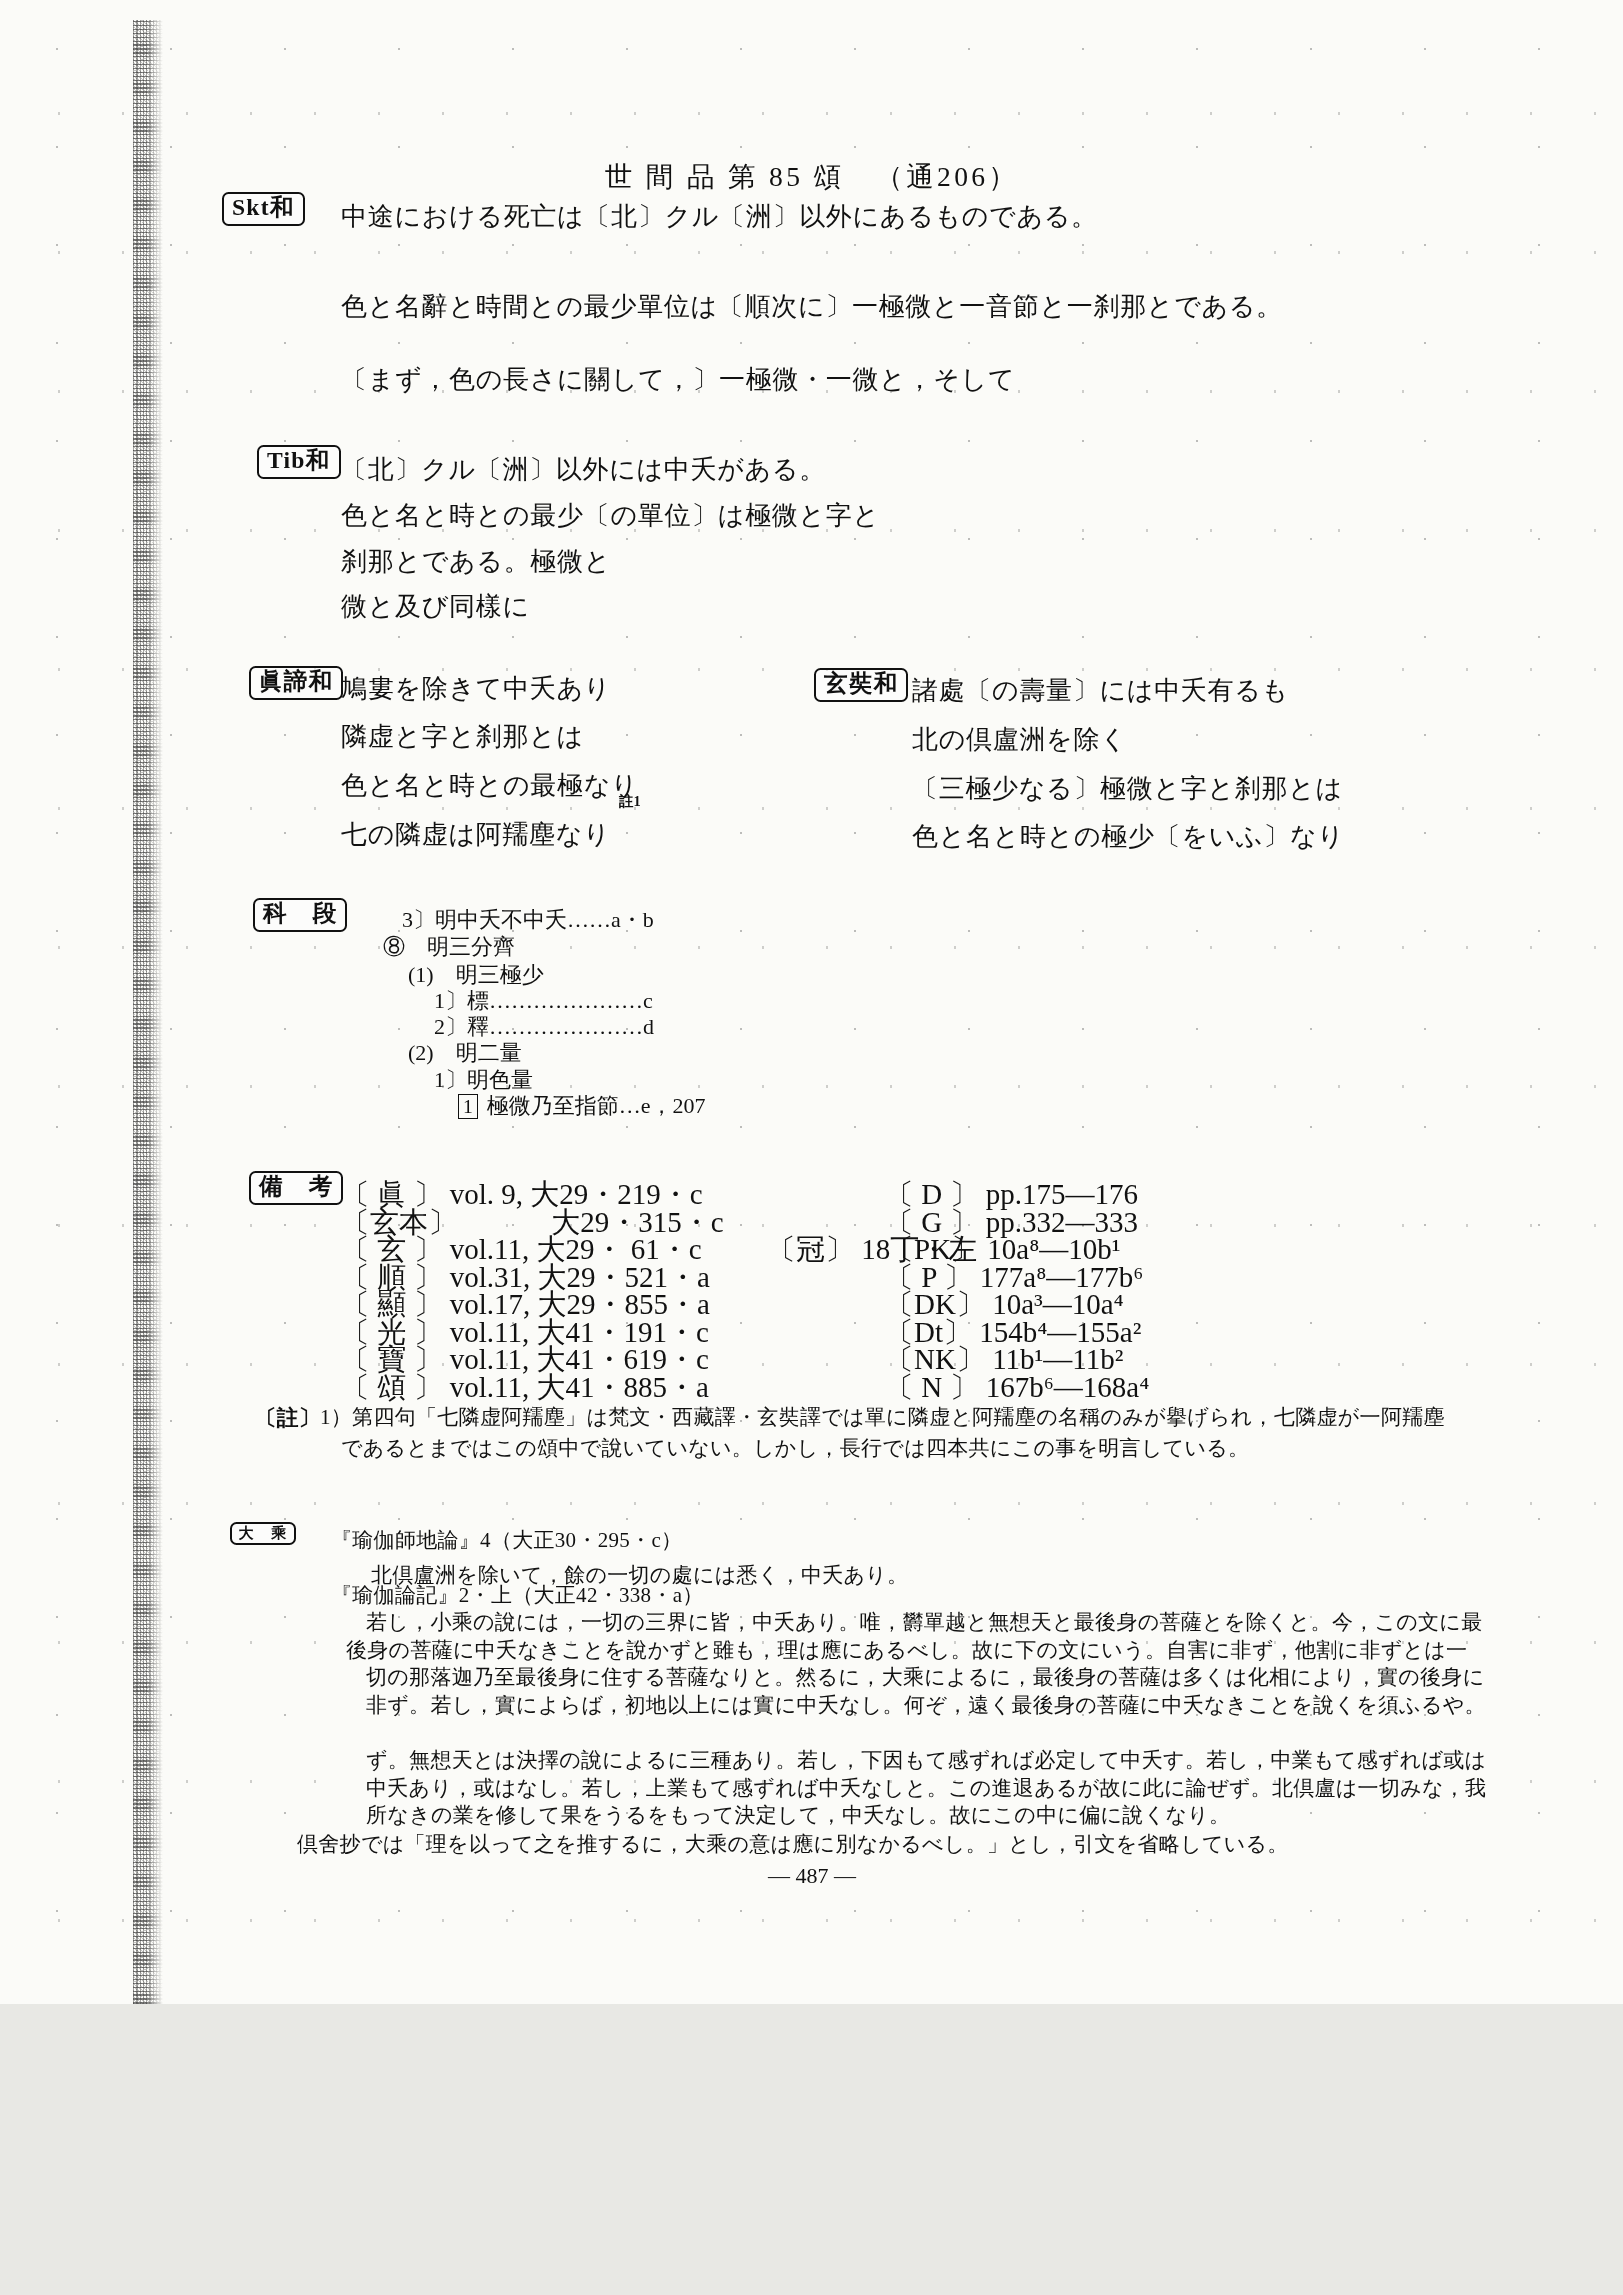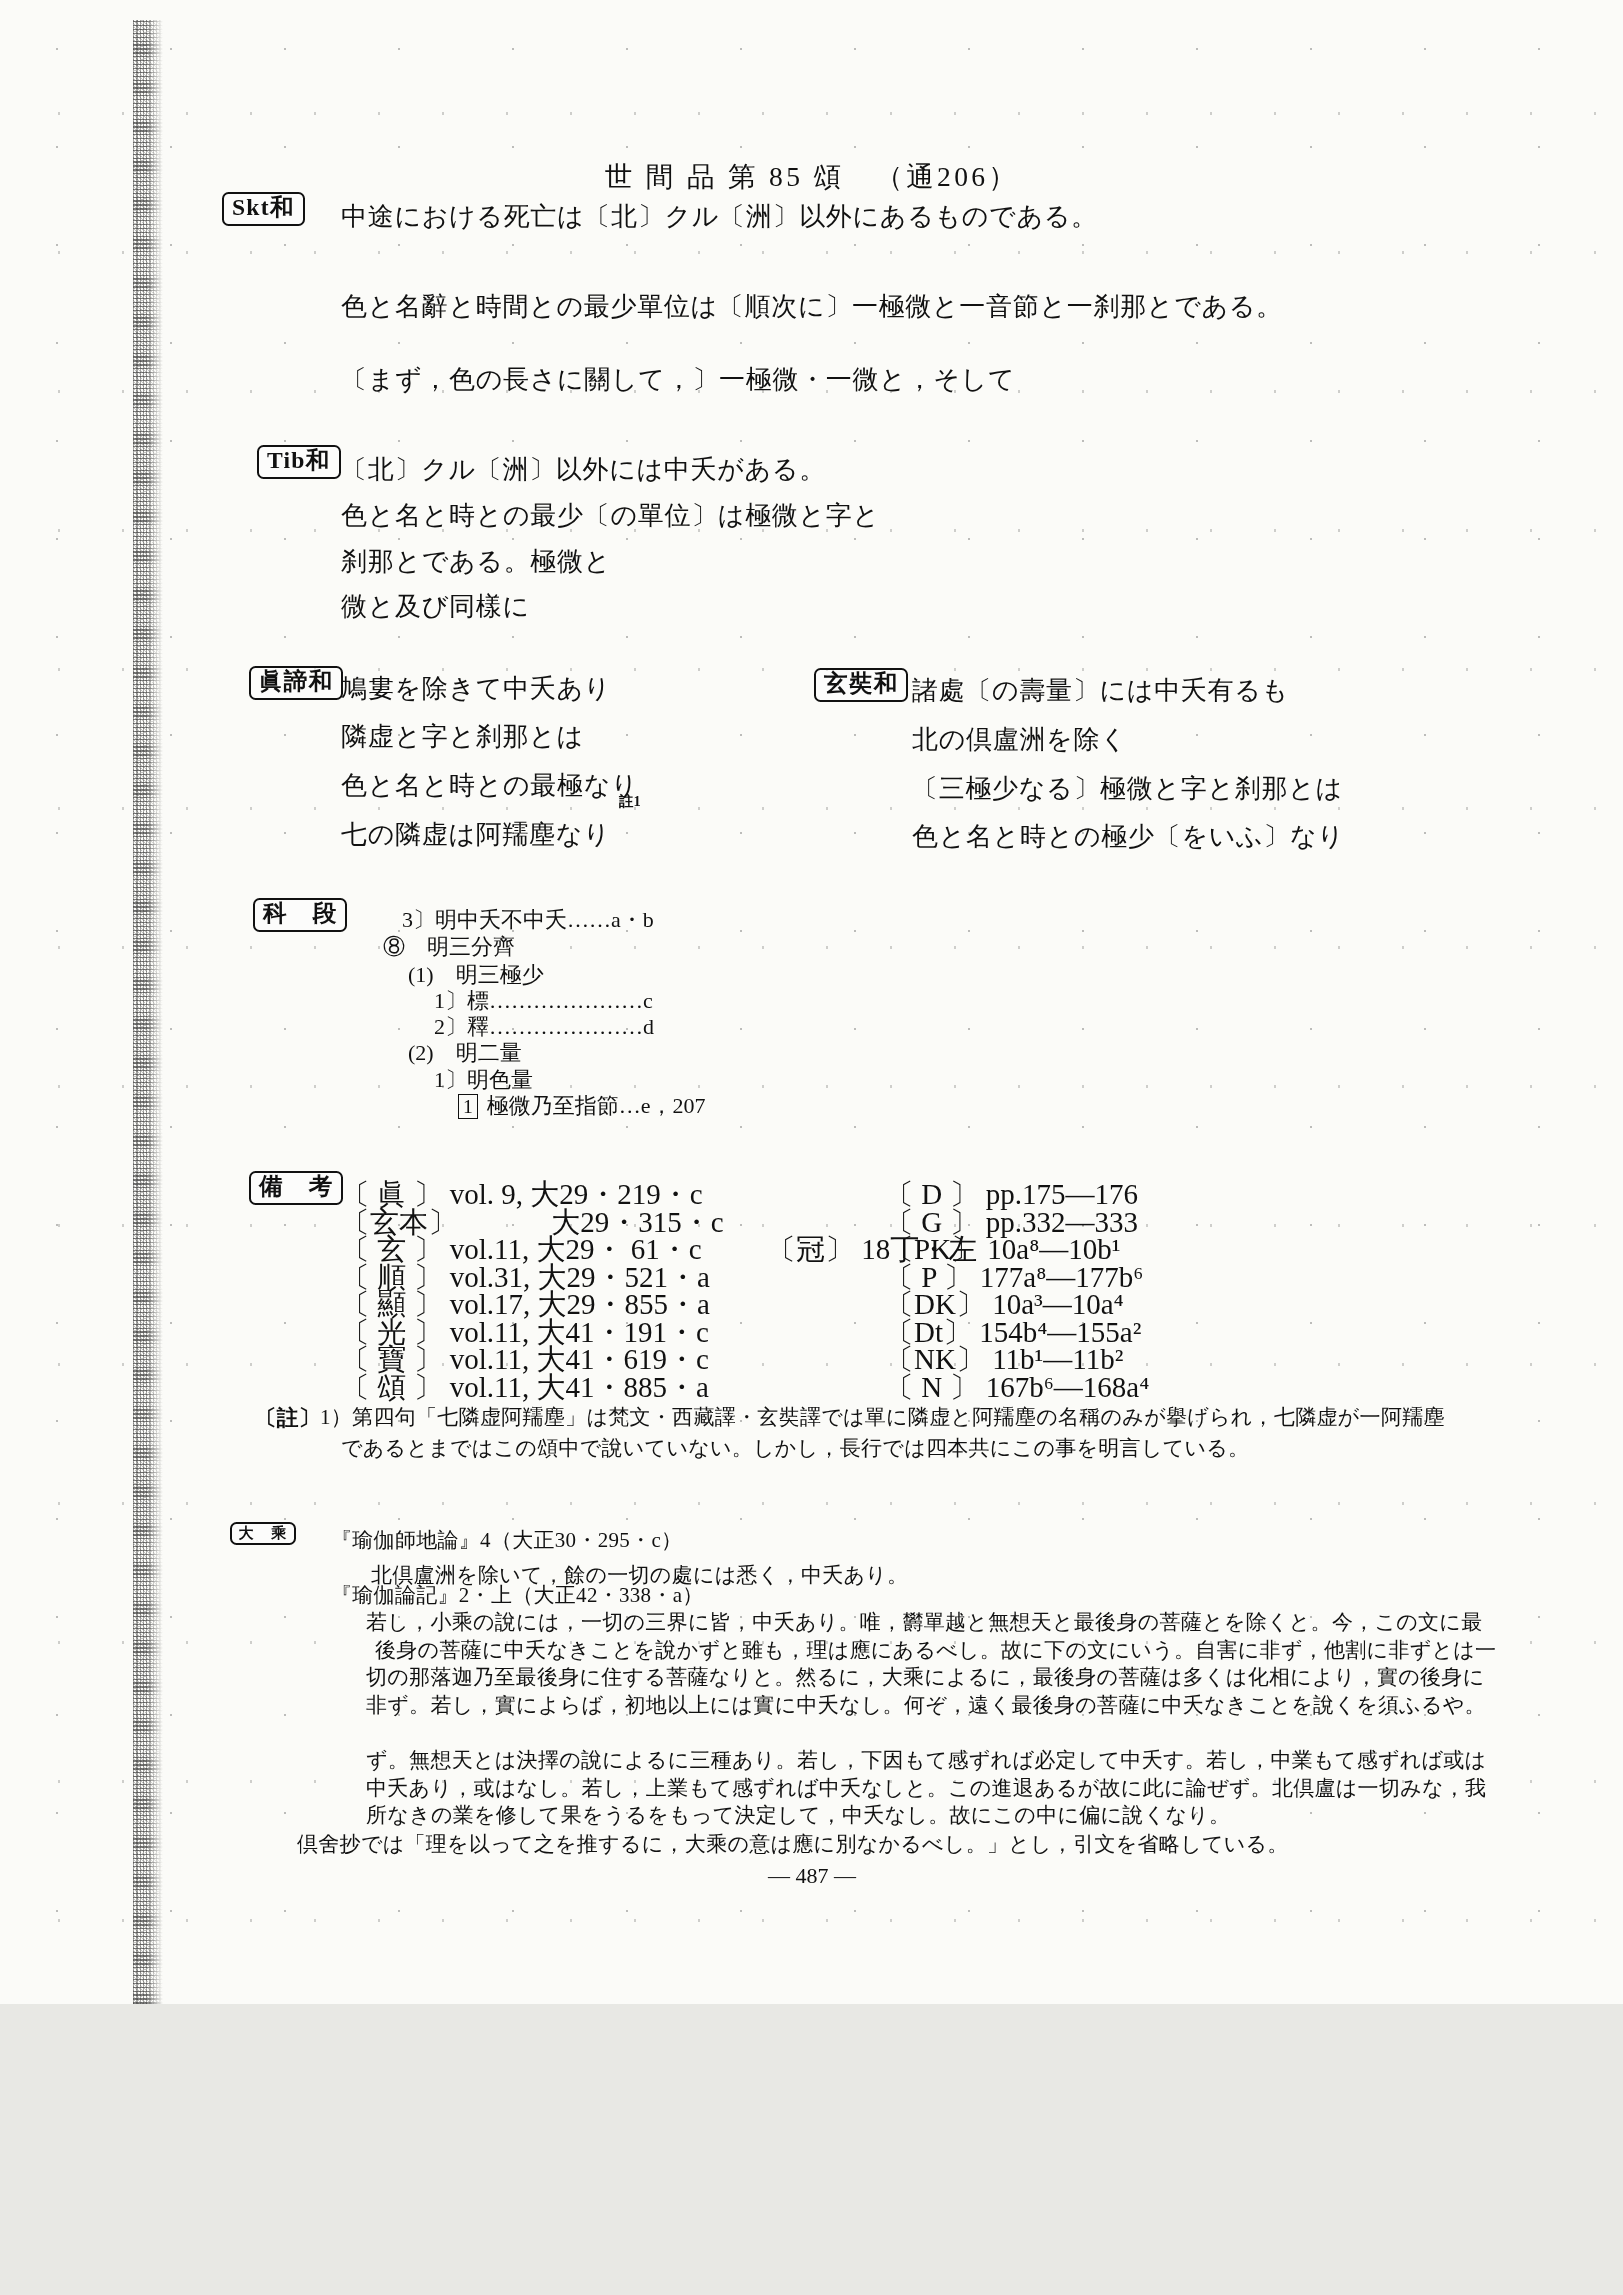--- a/index.html
+++ b/index.html
@@ -123,21 +123,21 @@
 
   <div class="abs bracket-tag" style="left:255px;top:1403px;">〔註〕</div>
   <div class="abs t32" style="left:320px;top:1403px;">1）第四句「七隣虚阿羺塵」は梵文・西藏譯・玄奘譯では單に隣虚と阿羺塵の名稱のみが擧げられ，七隣虚が一阿羺塵</div>
   <div class="abs t32" style="left:341px;top:1434px;">であるとまではこの頌中で說いていない。しかし，長行では四本共にこの事を明言している。</div>
 
   <div class="tag" style="left:230px;top:1522px;padding:0.7px 6.6px 2px 6.6px;font-size:15px;">大　乘</div>
   <div class="abs t32" style="left:331px;top:1526px;">『瑜伽師地論』4（大正30・295・c）</div>
   <div class="abs t32" style="left:371px;top:1553px;margin-top:8px;">北倶盧洲を除いて，餘の一切の處には悉く，中夭あり。</div>
   <div class="abs t32" style="left:331px;top:1581px;">『瑜伽論記』2・上（大正42・338・a）</div>
   <div class="abs t32" style="left:366px;top:1608px;">若し，小乘の說には，一切の三界に皆，中夭あり。唯，欝單越と無想天と最後身の菩薩とを除くと。今，この文に最</div>
-  <div class="abs t32" style="left:375px;top:1636px;">後身の菩薩に中夭なきことを說かずと雖も，理は應にあるべし。故に下の文にいう。自害に非ず，他割に非ずとは一</div>
+  <div class="abs t32" style="left:346px;top:1636px;">後身の菩薩に中夭なきことを說かずと雖も，理は應にあるべし。故に下の文にいう。自害に非ず，他割に非ずとは一</div>
   <div class="abs t32" style="left:366px;top:1663px;">切の那落迦乃至最後身に住する菩薩なりと。然るに，大乘によるに，最後身の菩薩は多くは化相により，實の後身に</div>
   <div class="abs t32" style="left:366px;top:1691px;">非ず。若し，實によらば，初地以上には實に中夭なし。何ぞ，遠く最後身の菩薩に中夭なきことを說くを須ふるや。</div>
   <div class="abs t32" style="left:366px;top:1746px;">ず。無想天とは決擇の說によるに三種あり。若し，下因もて感ずれば必定して中夭す。若し，中業もて感ずれば或は</div>
   <div class="abs t32" style="left:366px;top:1774px;">中夭あり，或はなし。若し，上業もて感ずれば中夭なしと。この進退あるが故に此に論ぜず。北倶盧は一切みな，我</div>
   <div class="abs t32" style="left:366px;top:1801px;">所なきの業を修して果をうるをもって決定して，中夭なし。故にこの中に偏に說くなり。</div>
   <div class="abs t32" style="left:297px;top:1830px;">倶舍抄では「理を以って之を推するに，大乘の意は應に別なかるべし。」とし，引文を省略している。</div>
 
   <div class="abs t34 center" style="top:1863px;">— 487 —</div>
 
 </div>

